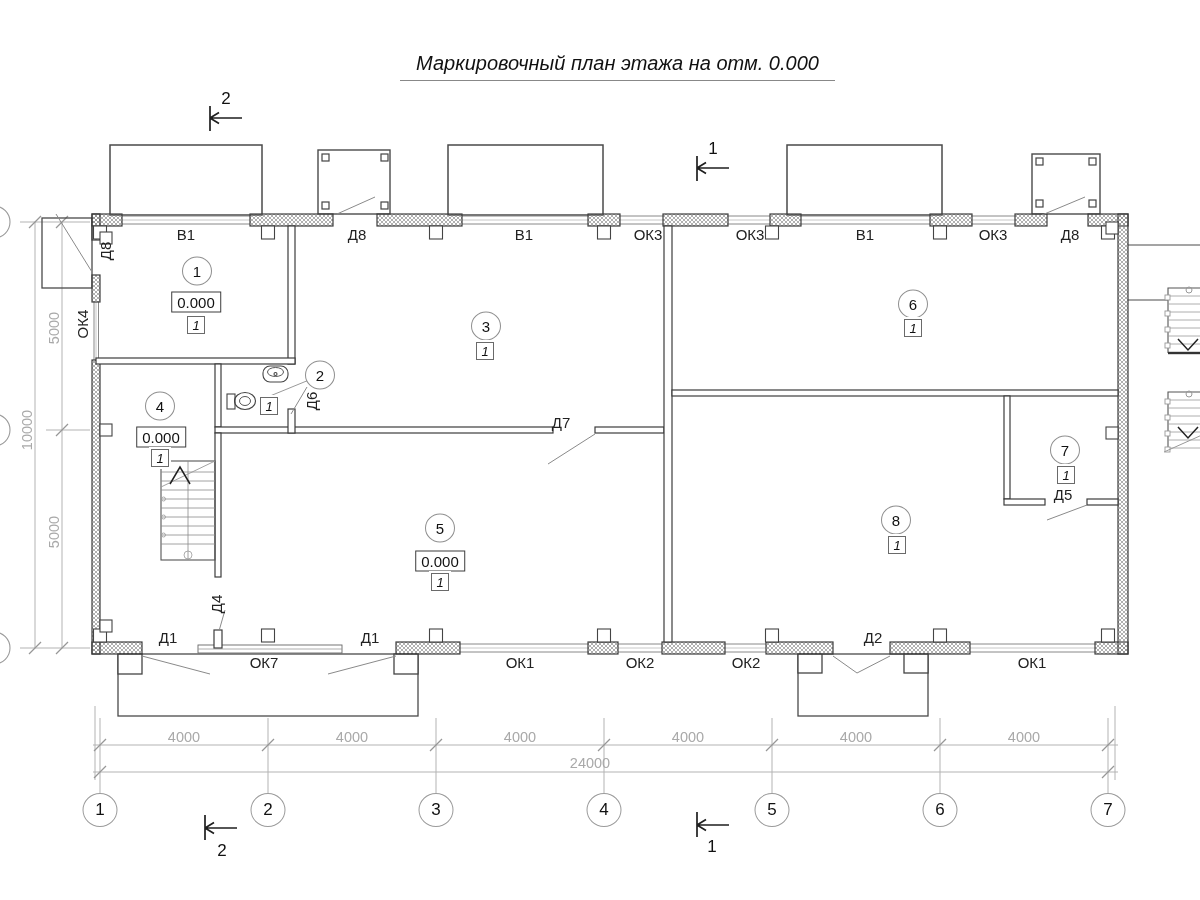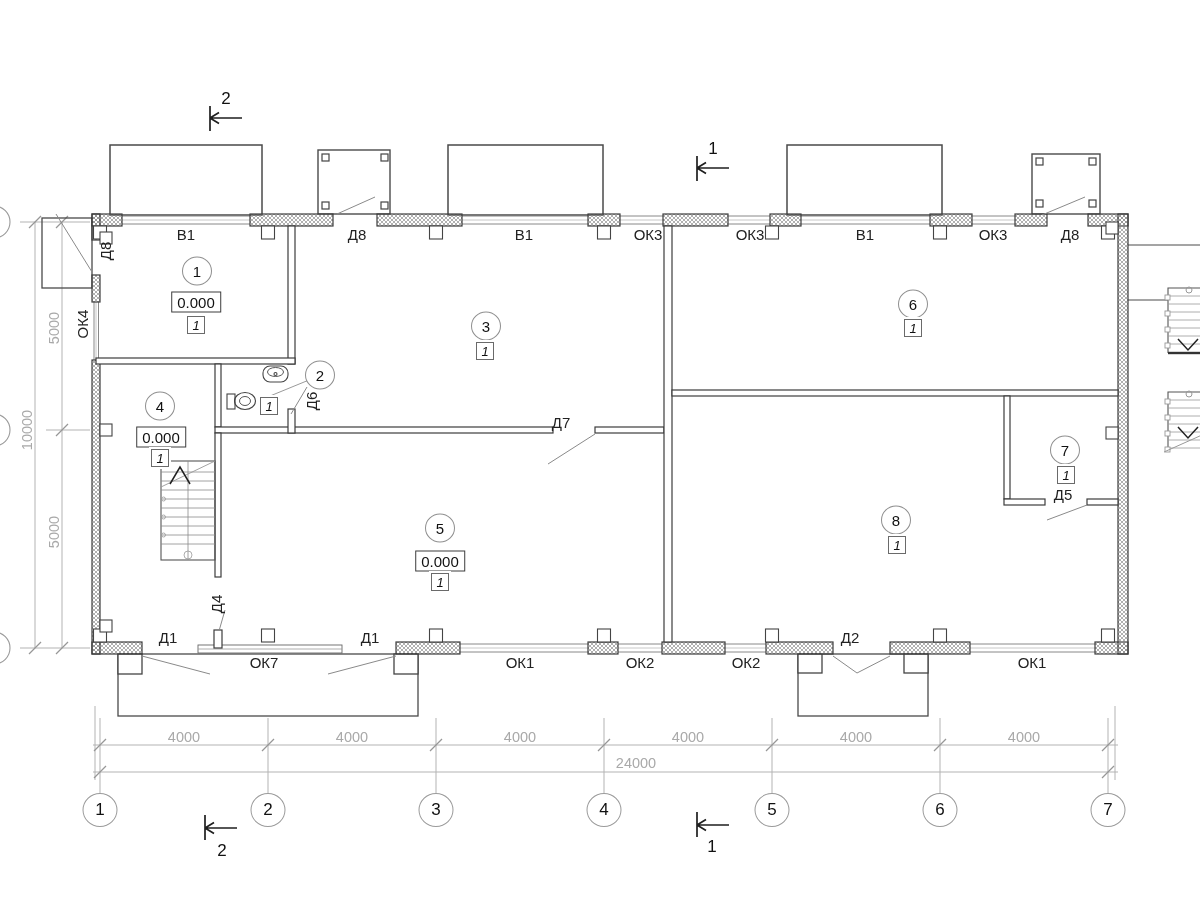--- a/index.html
+++ b/index.html
@@ -309,38 +309,39 @@
   </g>
 
   <g stroke="#1f1f1f" stroke-width="1.7" fill="none">
     <path d="M210,106 V131 M210,118 H242 M210,118 L219,112.5 M210,118 L219,123.5"></path>
     <path d="M697,156 V181 M697,168 H729 M697,168 L706,162.5 M697,168 L706,173.5"></path>
     <path d="M205,815 V840 M205,828 H237 M205,828 L214,822.5 M205,828 L214,833.5"></path>
     <path d="M697,812 V837 M697,825 H729 M697,825 L706,819.5 M697,825 L706,830.5"></path>
   </g>
 </svg>
 
+<div id="title">Маркировочный план этажа на отм. 0.000</div>
 <div id="labels">
       <div class="lbl" style="left: 186px; top: 234px;">В1</div>
       <div class="lbl" style="left: 357px; top: 234px;">Д8</div>
       <div class="lbl" style="left: 524px; top: 234px;">В1</div>
       <div class="lbl" style="left: 648px; top: 234px;">ОК3</div>
       <div class="lbl" style="left: 750px; top: 234px;">ОК3</div>
       <div class="lbl" style="left: 865px; top: 234px;">В1</div>
       <div class="lbl" style="left: 993px; top: 234px;">ОК3</div>
       <div class="lbl" style="left: 1070px; top: 234px;">Д8</div>
       <div class="lbl rot" style="left: 105px; top: 251px;">Д8</div>
       <div class="lbl rot" style="left: 82px; top: 324px;">ОК4</div>
       <div class="lbl rot" style="left: 311px; top: 401px;">Д6</div>
       <div class="lbl" style="left: 561px; top: 422px;">Д7</div>
       <div class="lbl rot" style="left: 216px; top: 604px;">Д4</div>
       <div class="lbl" style="left: 1063px; top: 494px;">Д5</div>
       <div class="lbl" style="left: 168px; top: 637px;">Д1</div>
       <div class="lbl" style="left: 370px; top: 637px;">Д1</div>
-      <div class="lbl" style="left: 850px; top: 637px;">Д2</div>
+      <div class="lbl" style="left: 873px; top: 637px;">Д2</div>
       <div class="lbl" style="left: 264px; top: 662px;">ОК7</div>
       <div class="lbl" style="left: 520px; top: 662px;">ОК1</div>
       <div class="lbl" style="left: 640px; top: 662px;">ОК2</div>
       <div class="lbl" style="left: 746px; top: 662px;">ОК2</div>
       <div class="lbl" style="left: 1032px; top: 662px;">ОК1</div>
       <div class="room-circle" style="left: 197px; top: 271px;">1</div>
       <div class="elev-box" style="left: 196px; top: 302px;">0.000</div>
       <div class="type-box" style="left: 196px; top: 325px;">1</div>
       <div class="room-circle" style="left: 320px; top: 375px;">2</div>
       <div class="type-box" style="left: 269px; top: 406px;">1</div>
@@ -364,21 +365,21 @@
       <div class="axis-bubble" style="left: 604px; top: 810px;">4</div>
       <div class="axis-bubble" style="left: 772px; top: 810px;">5</div>
       <div class="axis-bubble" style="left: 940px; top: 810px;">6</div>
       <div class="axis-bubble" style="left: 1108px; top: 810px;">7</div>
       <div class="dim" style="left: 184px; top: 737px;">4000</div>
       <div class="dim" style="left: 352px; top: 737px;">4000</div>
       <div class="dim" style="left: 520px; top: 737px;">4000</div>
       <div class="dim" style="left: 688px; top: 737px;">4000</div>
       <div class="dim" style="left: 856px; top: 737px;">4000</div>
       <div class="dim" style="left: 1024px; top: 737px;">4000</div>
-      <div class="dim" style="left: 590px; top: 763px; margin-left: 46px;">24000</div>
+      <div class="dim" style="left: 590px; top: 763px;">24000</div>
       <div class="dim rot" style="left: 54px; top: 328px;">5000</div>
       <div class="dim rot" style="left: 27px; top: 430px;">10000</div>
       <div class="dim rot" style="left: 54px; top: 532px;">5000</div>
       <div class="section-label" style="left: 226px; top: 99px;">2</div>
       <div class="section-label" style="left: 713px; top: 149px;">1</div>
       <div class="section-label" style="left: 222px; top: 851px;">2</div>
       <div class="section-label" style="left: 712px; top: 847px;">1</div>
     </div>
 
 </div>

